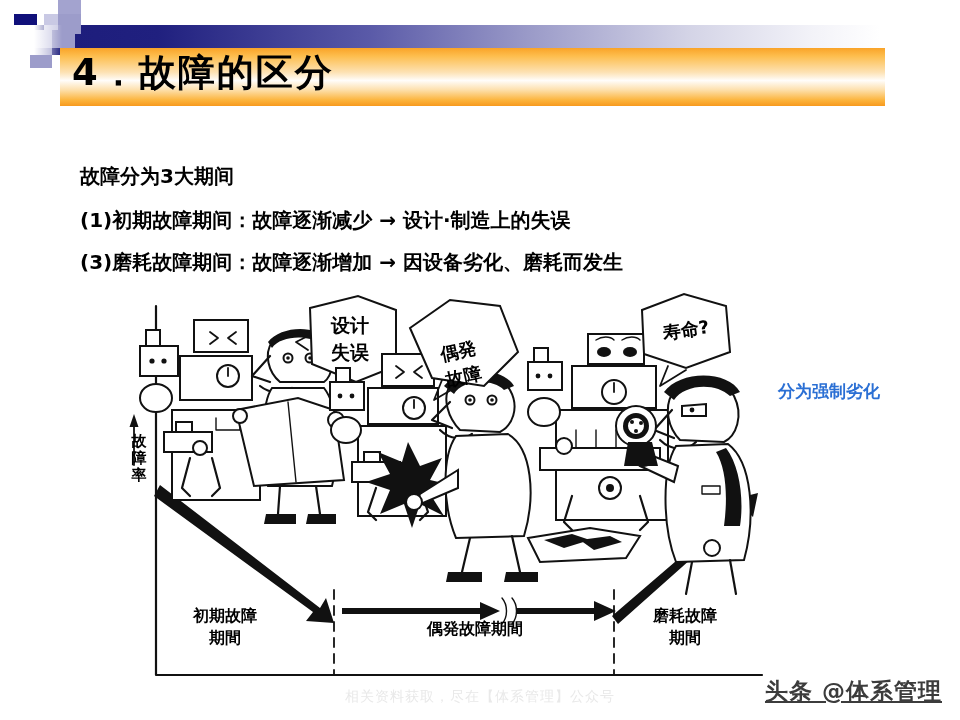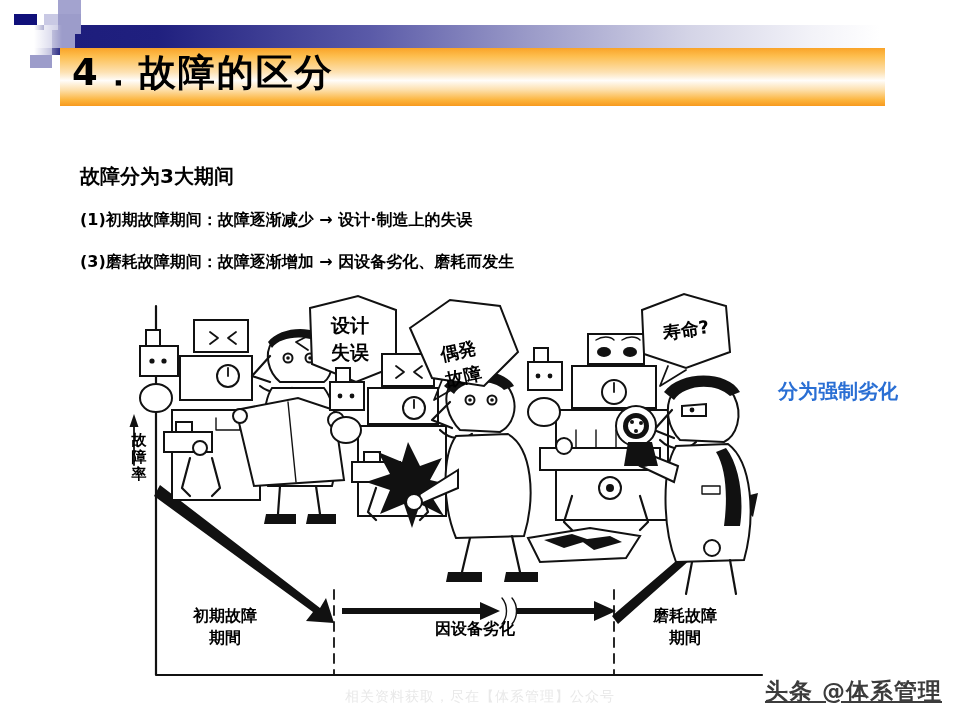--- a/index.html
+++ b/index.html
@@ -64,35 +64,35 @@
     margin-top: 41px;
   }
   .lead-line {
     font-size: 20px;
     line-height: 30px;
     font-weight: bold;
     margin-bottom: 8px;
     font-family: "DejaVu Sans", "Liberation Sans", sans-serif;
   }
   .bullet-line {
-    font-size: 16px;
+    font-size: 20px;
     line-height: 42px;
     font-weight: bold;
     white-space: nowrap;
     font-family: "DejaVu Sans", "Liberation Sans", sans-serif;
   }
 
   
   .blue-note {
     position: absolute;
     left: 778px;
     top: 375px;
     width: 175px;
     color: #2a6fd4;
-    font-size: 20px;
+    font-size: 17px;
     line-height: 32px;
     font-weight: bold;
     font-family: "DejaVu Sans", "Liberation Sans", sans-serif;
   }
 
   
   .figure {
     position: absolute;
     left: 120px;
     top: 290px;
@@ -103,21 +103,21 @@
 
   .axis-ylabel {
     position: absolute;
     left: 126px;
     top: 432px;
     width: 26px;
     font-size: 15px;
     font-weight: bold;
     line-height: 17px;
     text-align: center;
-    font-family: Liberation Serif, serif;
+    font-family: Liberation Sans, sans-serif;
   }
 
   .period-label {
     position: absolute;
     font-size: 16px;
     font-weight: bold;
     line-height: 22px;
     text-align: center;
     font-family: "DejaVu Sans", "Liberation Sans", sans-serif;
   }
@@ -392,21 +392,21 @@
 
 <div class="axis-ylabel">
   <span>故障率</span>
 </div>
 
 <div class="period-label period-1">
   <span style="white-space:pre-line;" id="p0">初期故障
 期間</span>
 </div>
 <div class="period-label period-2">
-  <span style="white-space:pre-line;" id="p1">因设备劣化</span>
+  <span style="white-space:pre-line;" id="p1">偶発故障期間</span>
 </div>
 <div class="period-label period-3">
   <span style="white-space:pre-line;" id="p2">磨耗故障
 期間</span>
 </div>
 
 <div class="bubble-text bubble-1">
   <span style="white-space:pre-line;" id="b0">设计
 失误</span>
 </div>

